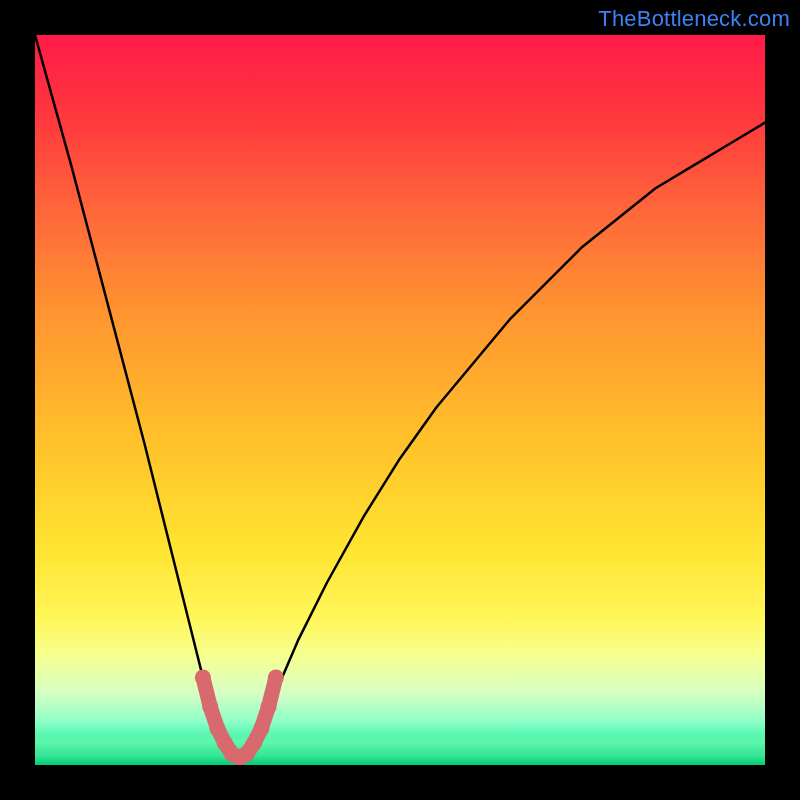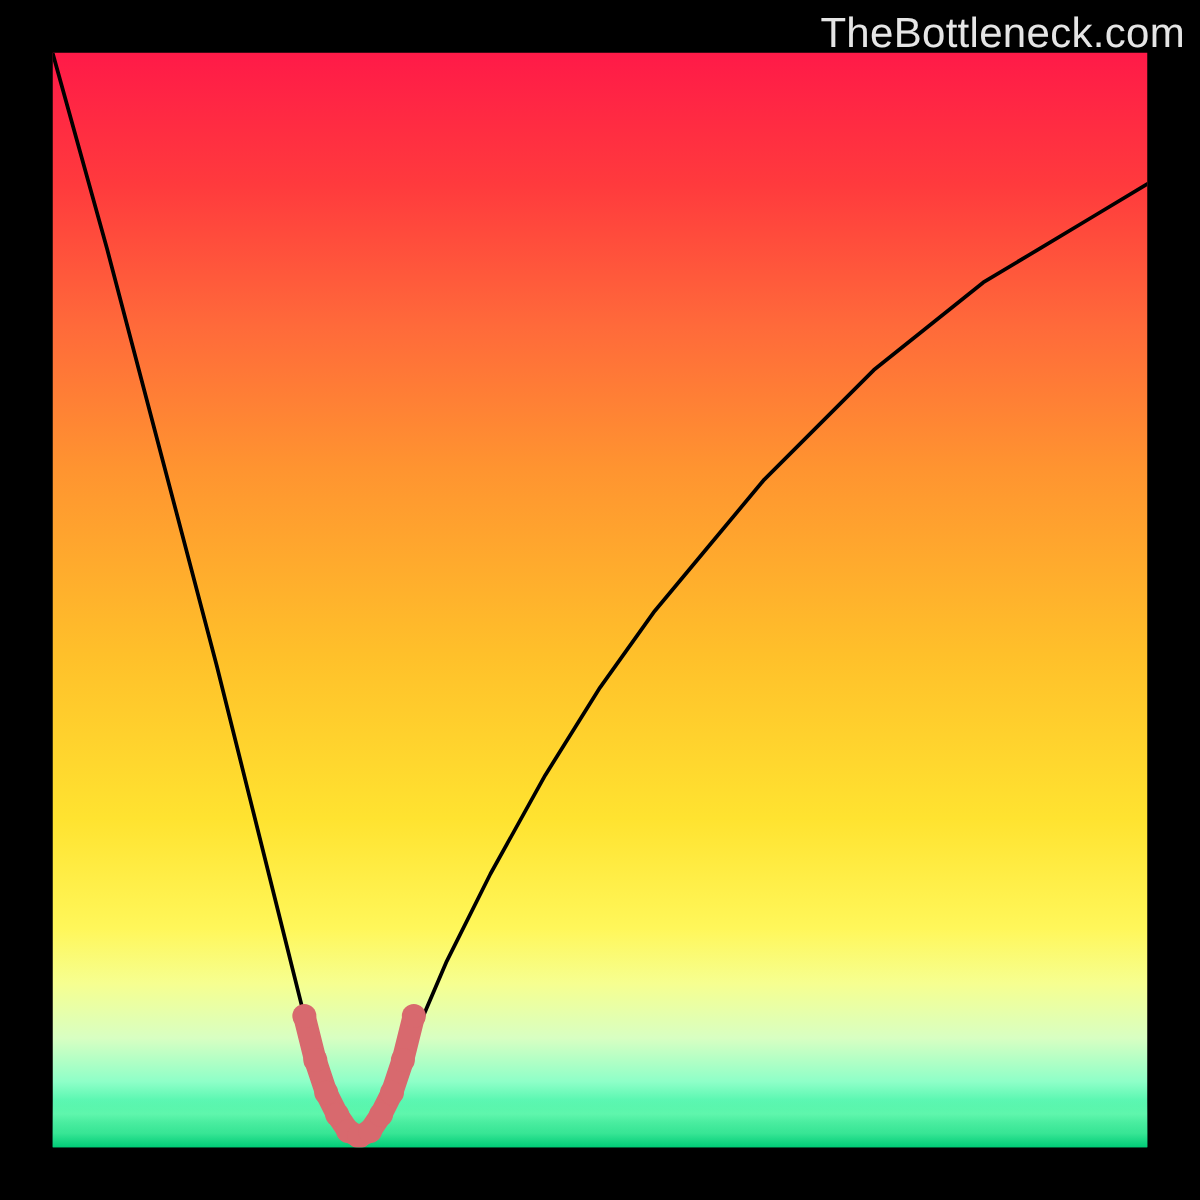--- a/index.html
+++ b/index.html
@@ -52,22 +52,22 @@
   svg.plot {
     position: absolute;
     inset: 0;
     width: 730px;
     height: 730px;
   }
   .watermark {
     position: absolute;
     top: 6px;
     right: 10px;
-    color: #e5e5e5;
-    font-size: 28px;
+    color: #3b82f6;
+    font-size: 22px;
     letter-spacing: 0.2px;
     user-select: none;
   }
 </style>
 </head>
 <body>
 
 <div class="frame">
   <div class="gradient"></div>
   <div class="green-band"></div>

